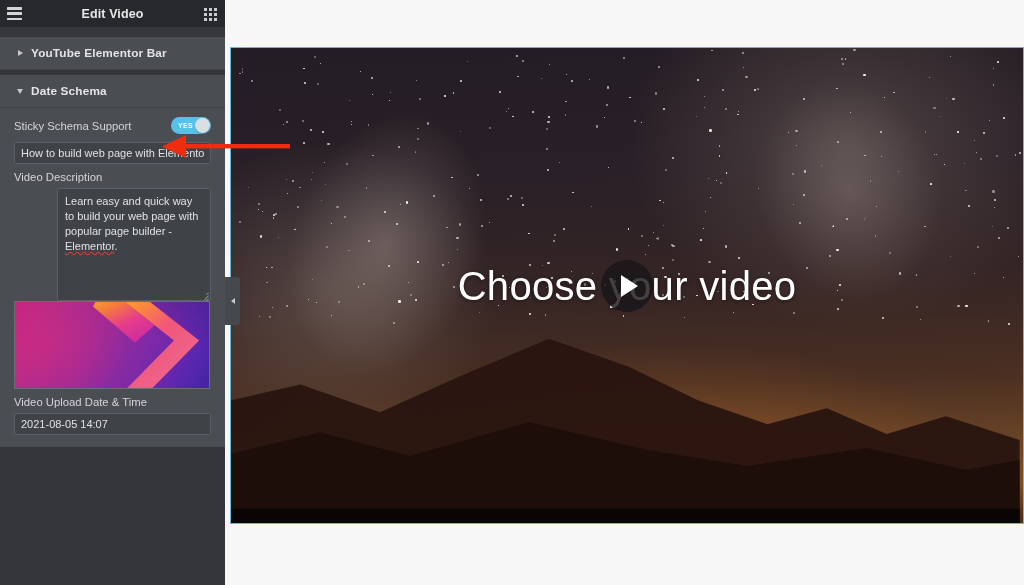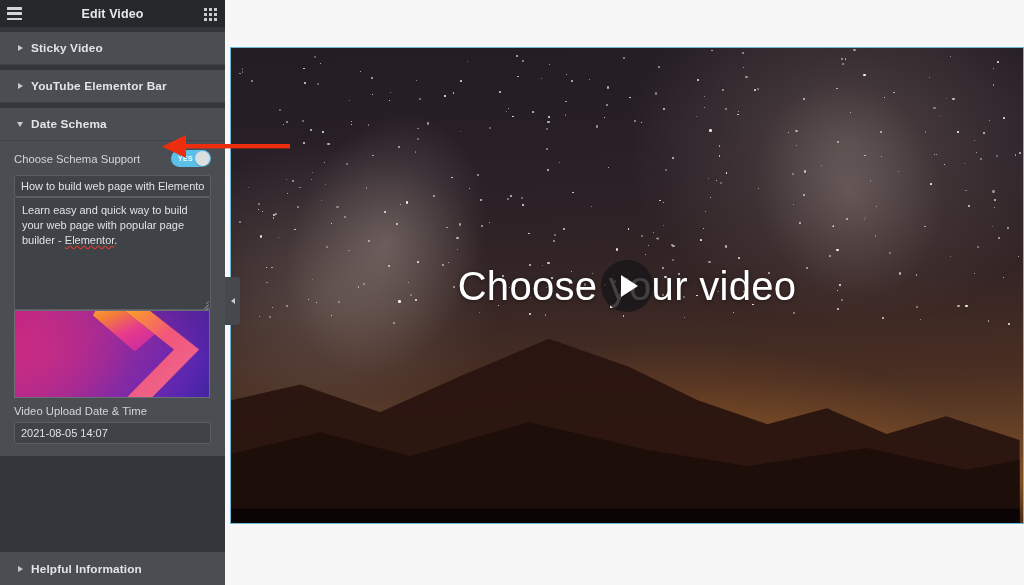--- a/index.html
+++ b/index.html
@@ -108,21 +108,21 @@
   .txtinput {
     width: 100%; height: 22px;
     background: #3f4246;
     border: 1px solid #5b5f65;
     border-radius: 2px;
     color: #e0e2e4; font-size: 11px;
     font-family: "Liberation Sans", sans-serif;
     padding: 0 6px;
     outline: none;
   }
-  .ta-wrap { position: relative; }
+  .ta-wrap { position: relative; margin-left: 43px; }
   .textarea {
     width: 100%; height: 113px;
     background: #3f4246;
     border: 1px solid #5b5f65;
     border-radius: 2px;
     color: #e0e2e4; font-size: 11px; line-height: 15px;
     font-family: "Liberation Sans", sans-serif;
     padding: 5px 7px;
     outline: none; resize: none;
     overflow: hidden;
@@ -273,55 +273,50 @@
           <i></i>
           <i></i>
           <i></i>
           <i></i>
           <i></i>
       </div>
     </div>
 
     <div class="sec-divider"></div>
 
-    <div class="sec">
-      <div class="caret">
-          <div class="tri-right"></div>
-        </div>
-      <div class="sec-label">Sticky Video</div>
-    </div>
     <div class="sec-divider"></div>
 
     <div class="sec">
       <div class="caret">
           <div class="tri-right"></div>
         </div>
       <div class="sec-label">YouTube Elementor Bar</div>
     </div>
     <div class="sec-divider"></div>
 
     <div class="sec">
       <div class="caret">
           <div class="tri-down"></div>
         </div>
       <div class="sec-label">Date Schema</div>
     </div>
 
     <div class="sec-body">
 
       <div class="field-row">
-        <div class="fld-label">Choose Schema Support</div>
+        <div class="fld-label">Sticky Schema Support</div>
         <div class="switch">
           <div class="txt">YES</div>
           <div class="knob"></div>
         </div>
       </div>
 
       <input class="txtinput" type="text" value="How to build web page with Elementor" style="">
 
+      <div class="fld-label block">Video Description</div>
       <div class="ta-wrap">
         <div class="textarea"><span class="ta-text"><span>Learn easy and quick way to build your web page with popular page builder - </span><span class="misspell">Elementor</span><span>.</span></span></div>
         <div class="resize-grip">
           <i style="right:0;bottom:0;width:9px;transform:rotate(-45deg);transform-origin:100% 100%;"></i>
           <i style="right:0;bottom:3px;width:6px;transform:rotate(-45deg);transform-origin:100% 100%;"></i>
           <i style="right:0;bottom:6px;width:3px;transform:rotate(-45deg);transform-origin:100% 100%;"></i>
         </div>
       </div>
 
       <div class="thumb">
@@ -347,26 +342,20 @@
           <path d="M8,-12 L44,30 L30,48 L0,10 Z" fill="url(#cg2)" opacity="0.95"></path>
         </svg>
       </div>
 
       <div class="fld-label block">Video Upload Date &amp; Time</div>
       <input class="txtinput" type="text" value="2021-08-05 14:07" style="">
     </div>
 
     <div class="bottom-stack">
       <div class="sec-divider"></div>
-      <div class="sec" style="border-bottom:none;">
-        <div class="caret">
-            <div class="tri-right"></div>
-          </div>
-        <div class="sec-label">Helpful Information</div>
-      </div>
     </div>
 
   </div>
 
   <div id="collapse">
     <div class="ch"></div>
   </div>
 
   <div id="canvas">
     <div id="video">

